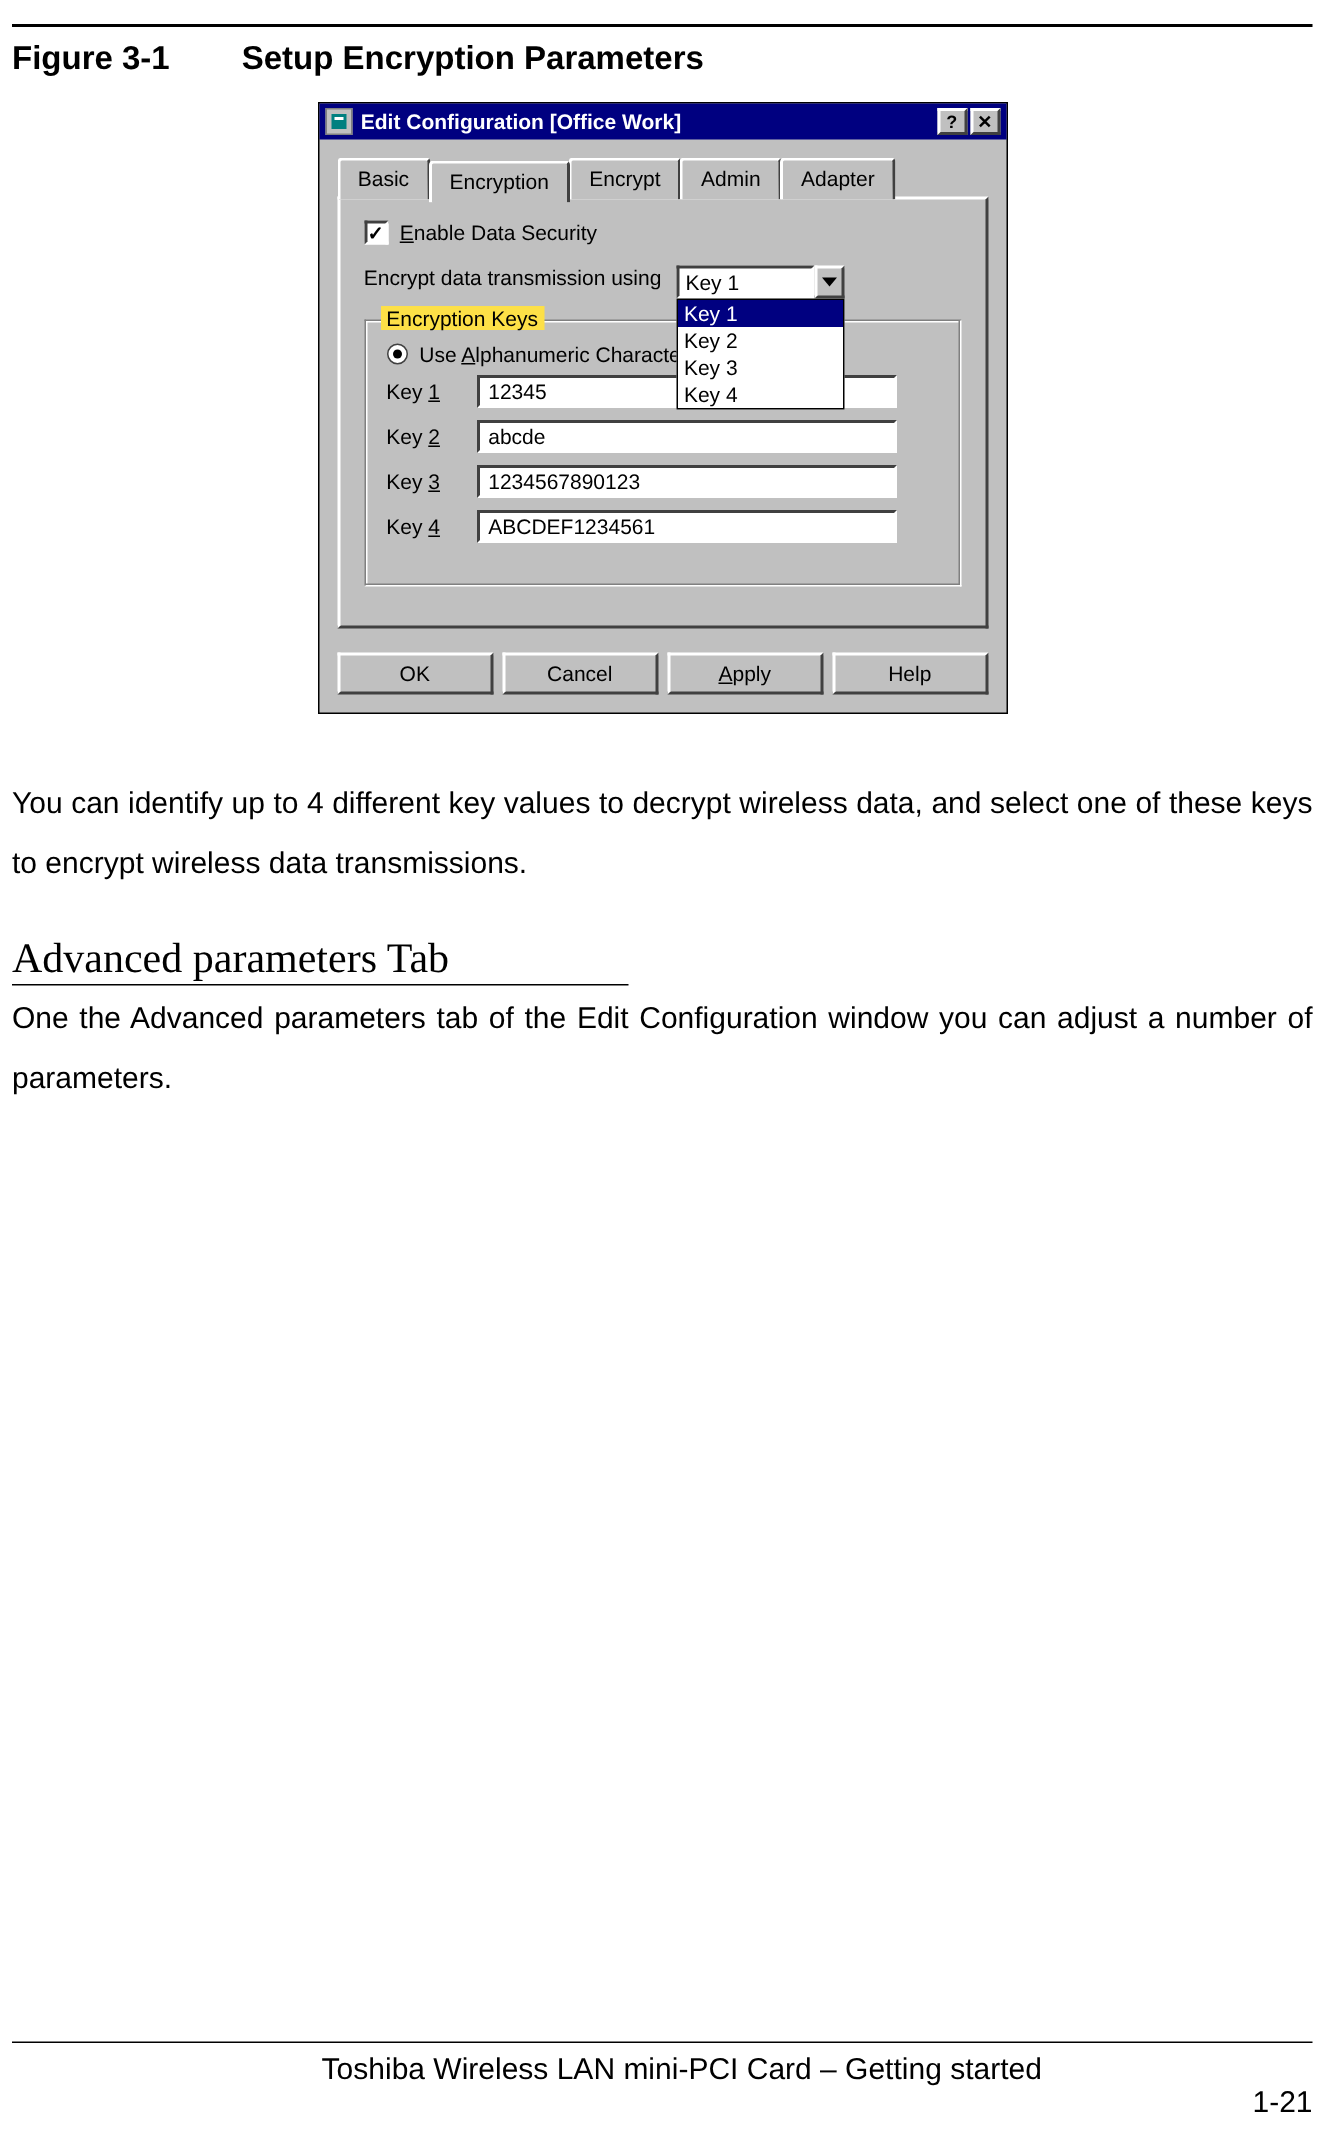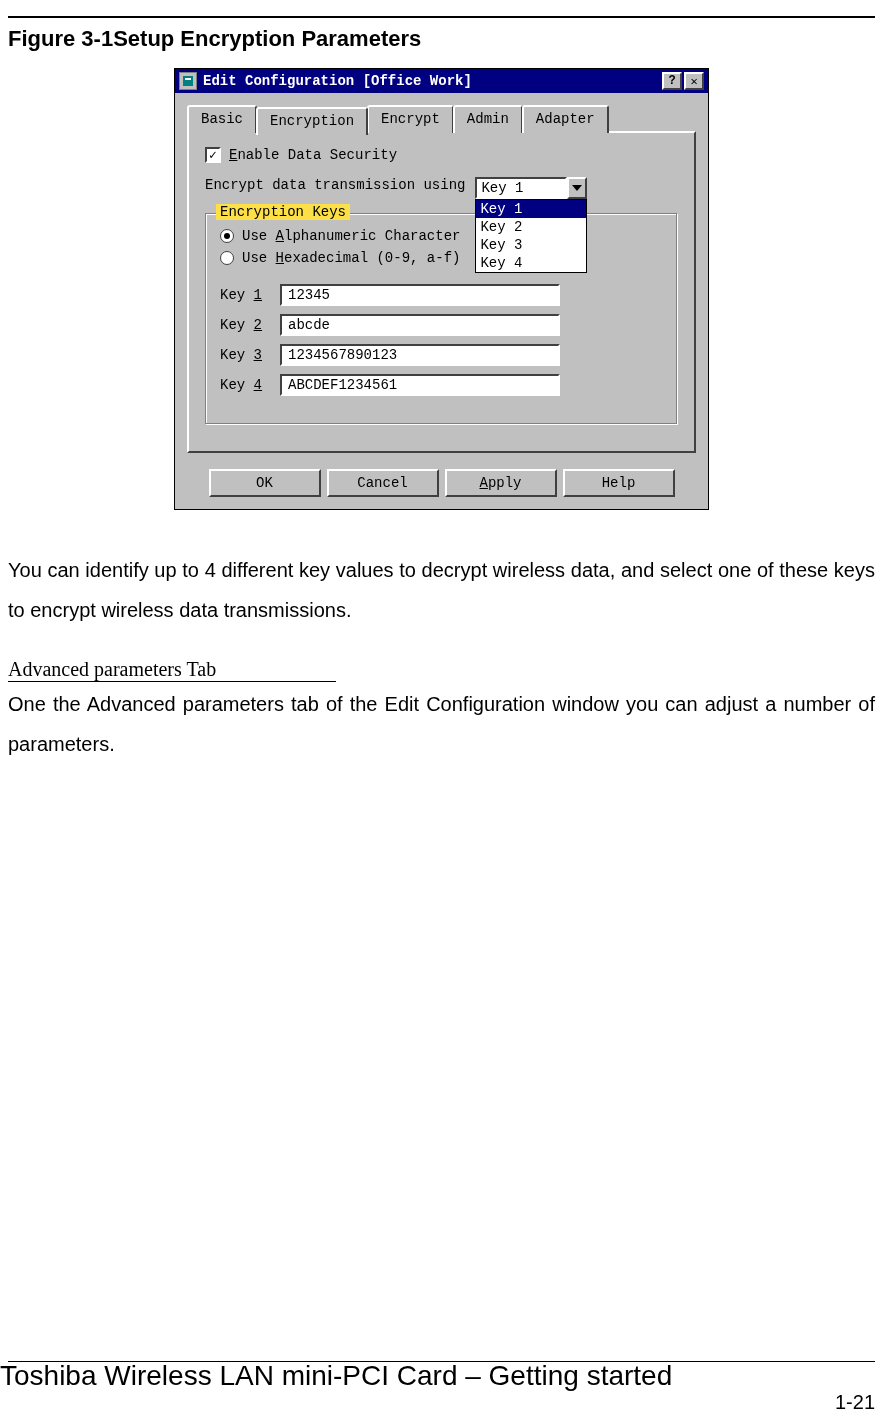--- a/index.html
+++ b/index.html
@@ -16,31 +16,32 @@
     }
     .top-rule {
       border-top: 2px solid black;
       margin-top: 16px;
     }
     .figure-title {
       font-size: 22px;
       font-weight: bold;
       margin-top: 8px;
       display: flex;
+      gap: 48px;
     }
     .dialog-wrap {
       display: flex;
       justify-content: center;
       margin-top: 16px;
     }
     .dialog {
-      width: 535px;
+      width: 460px;
       background: #c0c0c0;
       border: 1px solid black;
-      font-family: Liberation Mono, monospace;
+      font-family: Liberation Sans, sans-serif;
       font-size: 14px;
     }
     .titlebar {
       background: #000080;
       color: white;
       display: flex;
       align-items: center;
       padding: 3px 4px;
     }
     .titlebar .icon-box {
@@ -241,37 +242,39 @@
     }
     .u { text-decoration: underline; }
     .body-text {
       font-size: 20px;
       margin-top: 40px;
       line-height: 2.0;
       text-align: justify;
     }
     .section-heading {
       font-family: "Times New Roman", serif;
-      font-size: 20px;
+      font-size: 28px;
       margin-top: 28px;
       display: inline-block;
       border-bottom: 1px solid black;
       padding-right: 120px;
     }
     .section-body {
       font-size: 20px;
       line-height: 2.0;
       text-align: justify;
       margin-top: 2px;
     }
     .footer {
       position: absolute;
       bottom: 28px;
       left: 0; right: 0;
-      font-size: 28px;
+      text-align: center;
+      font-size: 20px;
+      padding-left: 26px;
     }
     .page-num {
       position: absolute;
       bottom: 6px;
       right: 8px;
       font-size: 20px;
     }
     .bottom-rule{
       position:absolute;
       bottom:58px;
@@ -347,24 +350,20 @@
 
           <div class="groupbox">
             <span class="group-label">Encryption Keys</span>
 
             <div class="radio-row">
               <span class="radio">
                   <span class="dot"></span>
                 </span>
               <span><span>Use </span><span class="u">A</span><span>lphanumeric Character</span></span>
             </div>
-            <div class="radio-row" style="margin-bottom:18px">
-              <span class="radio"></span>
-              <span><span>Use </span><span class="u">H</span><span>exadecimal (0-9, a-f)</span></span>
-            </div>
 
             <div class="key-row">
               <span class="key-label">Key <span class="u">1</span></span>
               <span class="text-input">12345</span>
             </div>
             <div class="key-row">
               <span class="key-label">Key <span class="u">2</span></span>
               <span class="text-input">abcde</span>
             </div>
             <div class="key-row">

